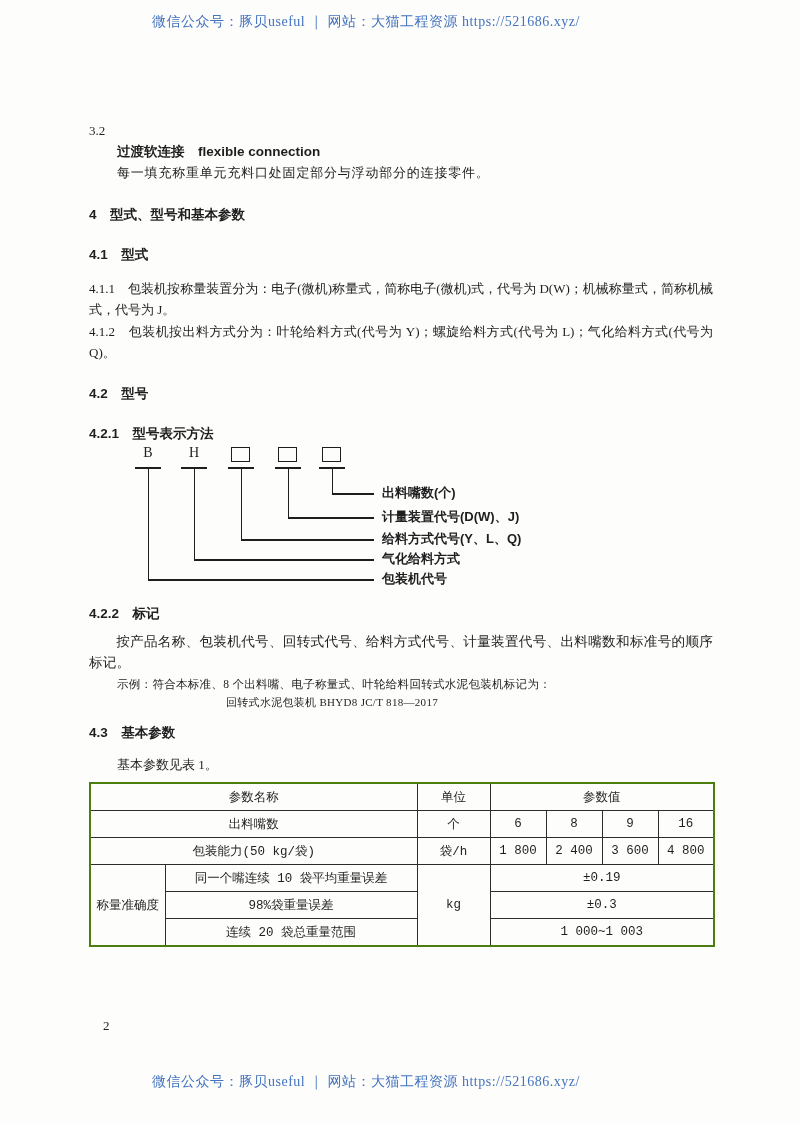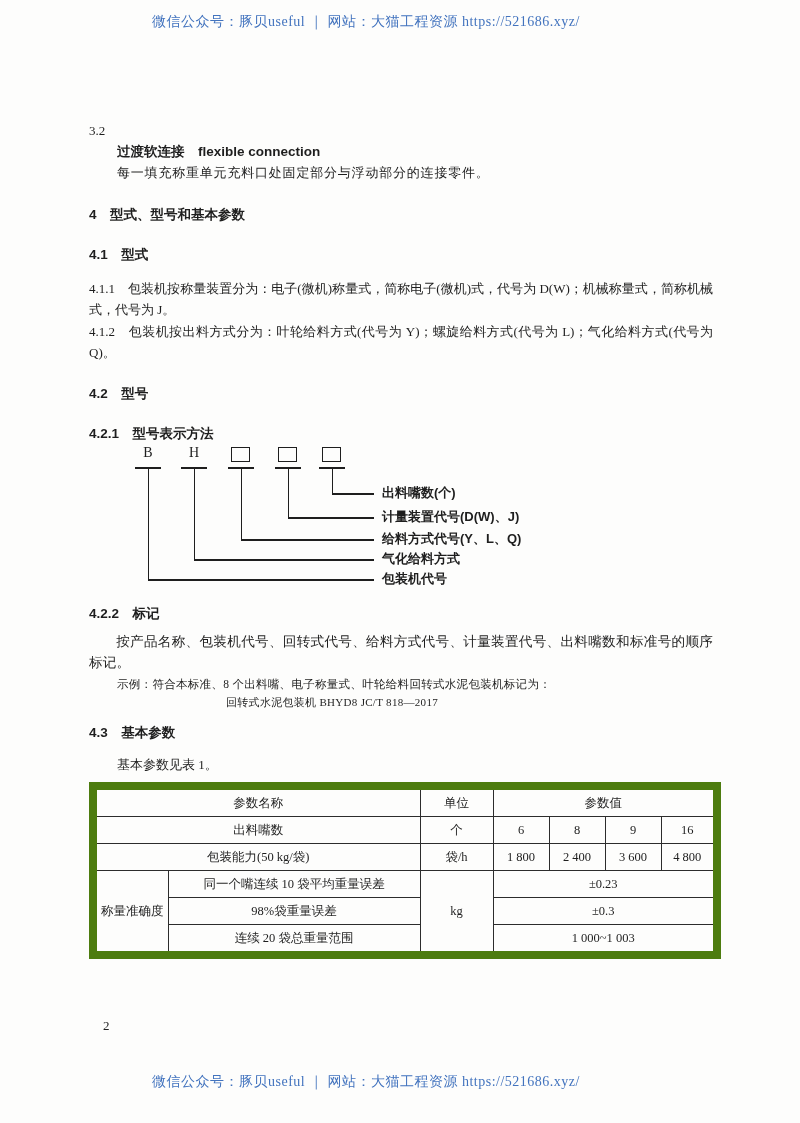--- a/index.html
+++ b/index.html
@@ -38,21 +38,21 @@
           font-family:"Liberation Sans","DejaVu Sans",sans-serif;white-space:nowrap;}
   .h-422{margin-top:12px;}
   .p-order{margin-top:8px;font-size:13.6px;letter-spacing:.1px;}
   .example{margin-top:4px;padding-left:28px;font-size:11.5px;letter-spacing:.3px;}
   .example-center{margin-top:3px;font-size:11px;text-align:center;padding-right:138px;letter-spacing:.3px;}
   .h-43{margin-top:14px;}
   .see-table{margin-top:14px;padding-left:28px;font-size:13px;}
   .tbl-caption{margin-top:8px;text-align:center;font-size:13px;font-weight:bold;
                font-family:"Liberation Sans","DejaVu Sans",sans-serif;}
   table.t1{margin-top:8px;border-collapse:collapse;width:624px;font-size:12.5px;
-           border:8px solid #4d7c0f;table-layout:fixed;}
+           border:2px solid #4d7c0f;table-layout:fixed;font-family:Liberation Mono, monospace;}
   table.t1 td{border:1px solid #2c2c2c;text-align:center;height:26px;padding:0 3px;
               overflow:hidden;white-space:nowrap;}
   .page-num{position:absolute;left:103px;top:1018px;font-size:13px;}
 </style>
 </head>
 <body>
 
 <div class="banner top">微信公众号：豚贝useful ｜ 网站：大猫工程资源 https://521686.xyz/</div>
 
 <div class="content">
@@ -141,21 +141,21 @@
         <td>袋/h</td>
         <td>1 800</td>
         <td>2 400</td>
         <td>3 600</td>
         <td>4 800</td>
       </tr>
       <tr>
         <td rowspan="3">称量准确度</td>
         <td>同一个嘴连续 10 袋平均重量误差</td>
         <td rowspan="3">kg</td>
-        <td colspan="4">±0.23</td>
+        <td colspan="4">±0.19</td>
       </tr>
       <tr>
         <td>98%袋重量误差</td>
         <td colspan="4">±0.3</td>
       </tr>
       <tr>
         <td>连续 20 袋总重量范围</td>
         <td colspan="4">1 000~1 003</td>
       </tr>
     </tbody>

